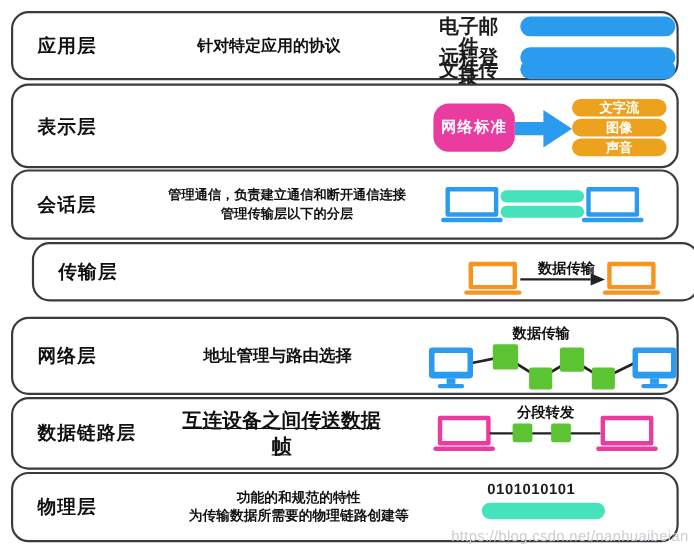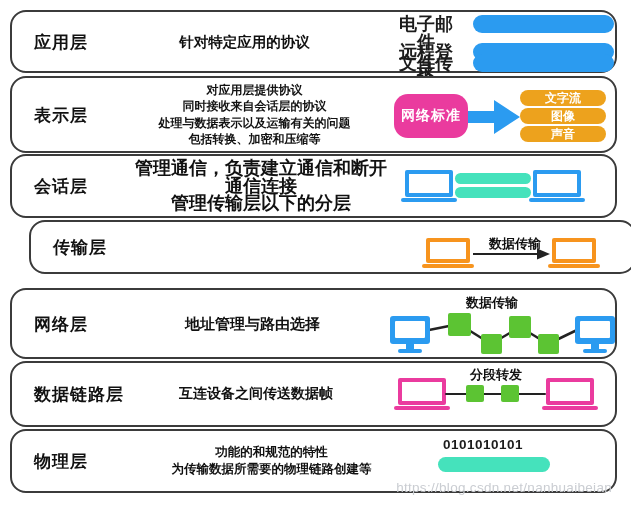--- a/index.html
+++ b/index.html
@@ -15,24 +15,24 @@
   .l1{top:10px;height:63px;} .l2{top:76px;height:77px;} .l3{top:154px;height:64px;}
   .l4{top:220px;height:54px;margin-left:19px;} .l5{top:288px;height:71px;} .l6{top:361px;height:66px;}
   .l7{top:429px;height:64px;}
   .title {
     position:absolute; left:22px; width:135px; top:50%; transform:translateY(-50%);
     text-align:left; font-size:17px; letter-spacing:1px; color:#111;
   }
   .desc { position:absolute; text-align:center; top:50%; transform:translateY(-50%); color:#111; }
   .d1 { left:140px; width:185px; font-size:14.5px; }
   .d2 { left:110px; width:265px; font-size:12px; line-height:16.5px; }
-  .d3 { left:118px; width:262px; font-size:18px; line-height:17.5px; }
+  .d3 { left:118px; width:262px; font-size:12px; line-height:17.5px; }
   .d4 { left:118px; width:262px; font-size:12.5px; line-height:17.5px; }
   .d5 { left:148px; width:185px; font-size:15px; }
-  .d6 { left:148px; width:192px; font-size:14px; }
+  .d6 { left:148px; width:192px; font-size:18px;text-decoration:underline; }
   .d7 { left:132px; width:255px; font-size:12.5px; line-height:17px; }
 
   
   .app-label { position:absolute; left:385px; width:58px; height:18px; line-height:18px; text-align:center; font-size:18px; }
   .app-cap { position:absolute; left:461px; width:141px; height:18px; border-radius:10px; background:var(--blue,#2B9BF0); }
   .r1{top:3px;} .r2{top:31px;} .r3{top:42px;}
 
   
   .std-box {
     position:absolute; left:382px; top:16px; width:74px; height:44px; border-radius:14px;
@@ -63,21 +63,21 @@
 
   .mini-label { position:absolute; font-size:13px; color:#111; }
 
   .line-h { position:absolute; height:2.5px; background:#222; border-radius:1px; }
   .sq { position:absolute; background:var(--green,#5CC433); border-radius:2px; }
 
   .bits { position:absolute; left:431px; top:6px; width:100px; font-size:13.5px; letter-spacing:0.5px; }
   .phys-cap { position:absolute; left:426px; top:26px; width:112px; height:15px; border-radius:8px; background:var(--teal,#45E2BC); }
 
   .watermark {
-    position:absolute; right:19px; top:480px; font-size:13.5px; font-weight:400;
+    position:absolute; right:5px; top:480px; font-size:13.5px; font-weight:400;
     color:var(--watermark,#cacdd2); white-space:nowrap; z-index:5; letter-spacing:0.3px;
   }
 </style>
 </head>
 <body>
 
 <div id="stage">
 
   <div class="layer l1">
     <div class="title">应用层</div>
@@ -87,26 +87,20 @@
     <div class="app-label r1">电子邮件</div>
     <div class="app-cap r1"></div>
     <div class="app-label r2">远程登录</div>
     <div class="app-cap r2"></div>
     <div class="app-label r3">文件传输</div>
     <div class="app-cap r3"></div>
   </div>
 
   <div class="layer l2">
     <div class="title">表示层</div>
-    <div class="desc d2">
-      <div>对应用层提供协议</div>
-      <div>同时接收来自会话层的协议</div>
-      <div>处理与数据表示以及运输有关的问题</div>
-      <div>包括转换、加密和压缩等</div>
-    </div>
     <div class="std-box">网络标准</div>
     <svg class="block-arrow" width="52" height="40">
       <polygon points="0,14 26,14 26,3 52,20 26,37 26,26 0,26" fill="var(--blue,#2B9BF0)"></polygon>
     </svg>
     <div class="pill p1">文字流</div>
     <div class="pill p2">图像</div>
     <div class="pill p3">声音</div>
   </div>
 
   <div class="layer l3">

